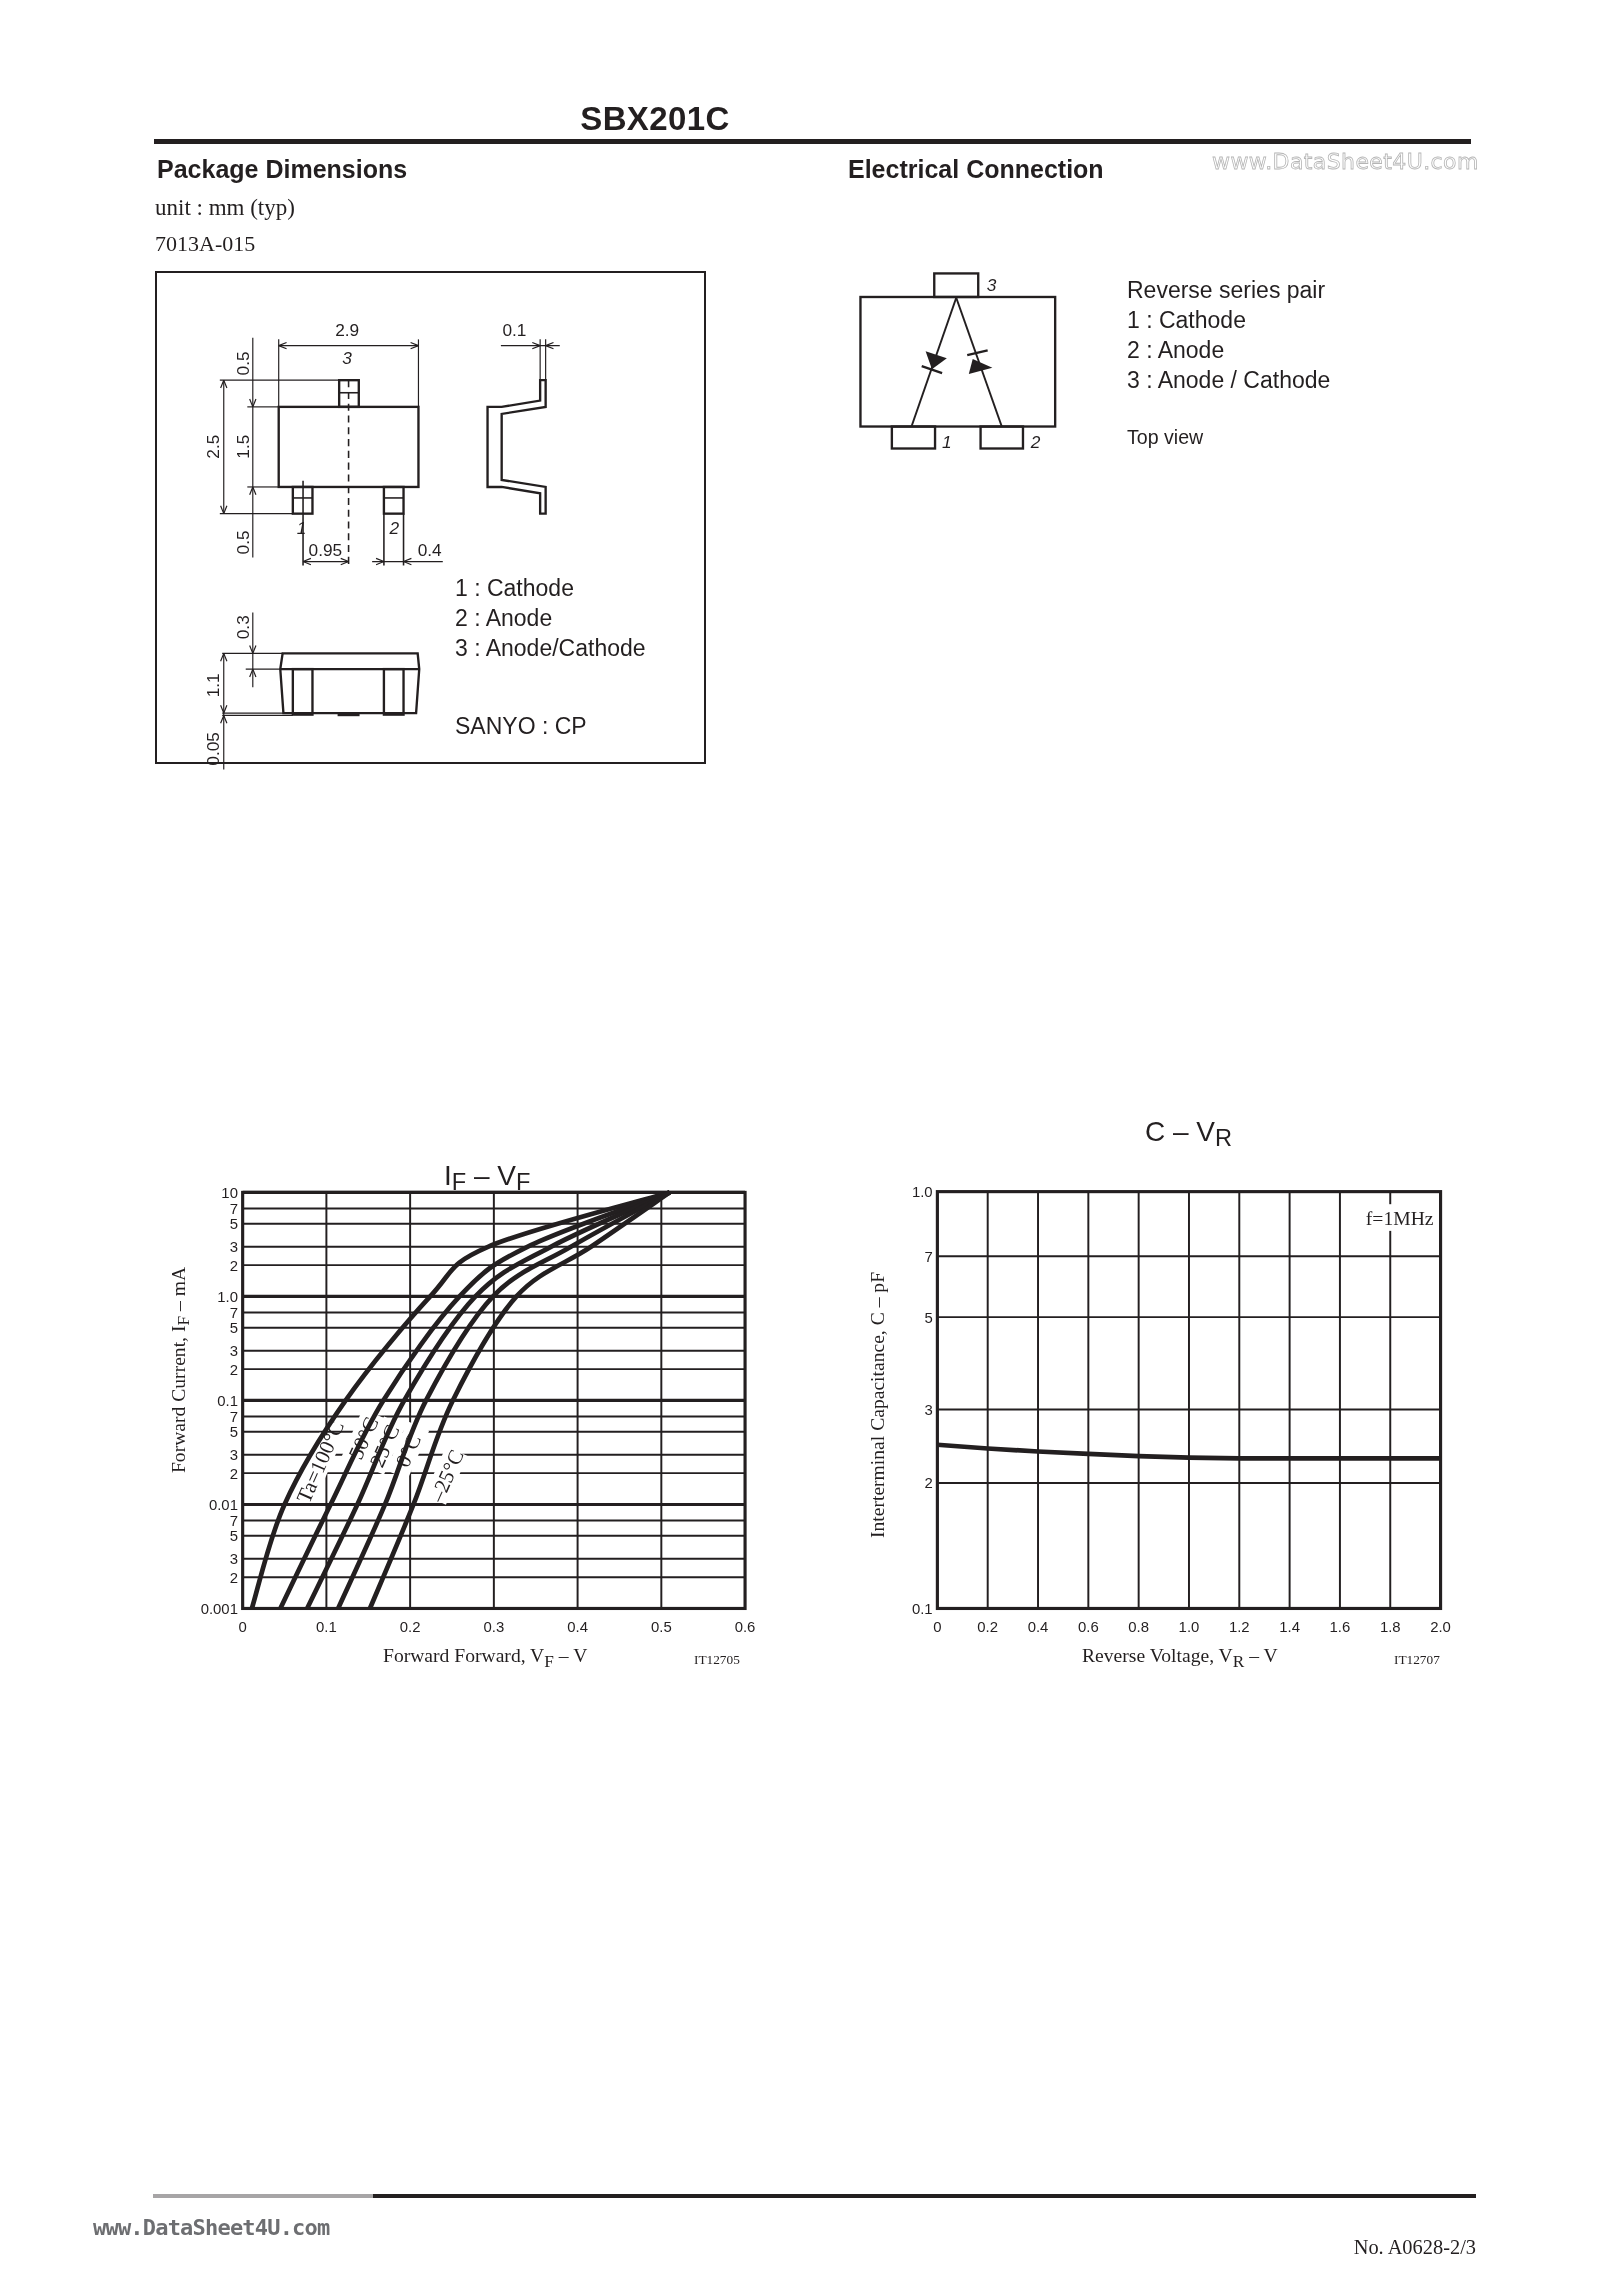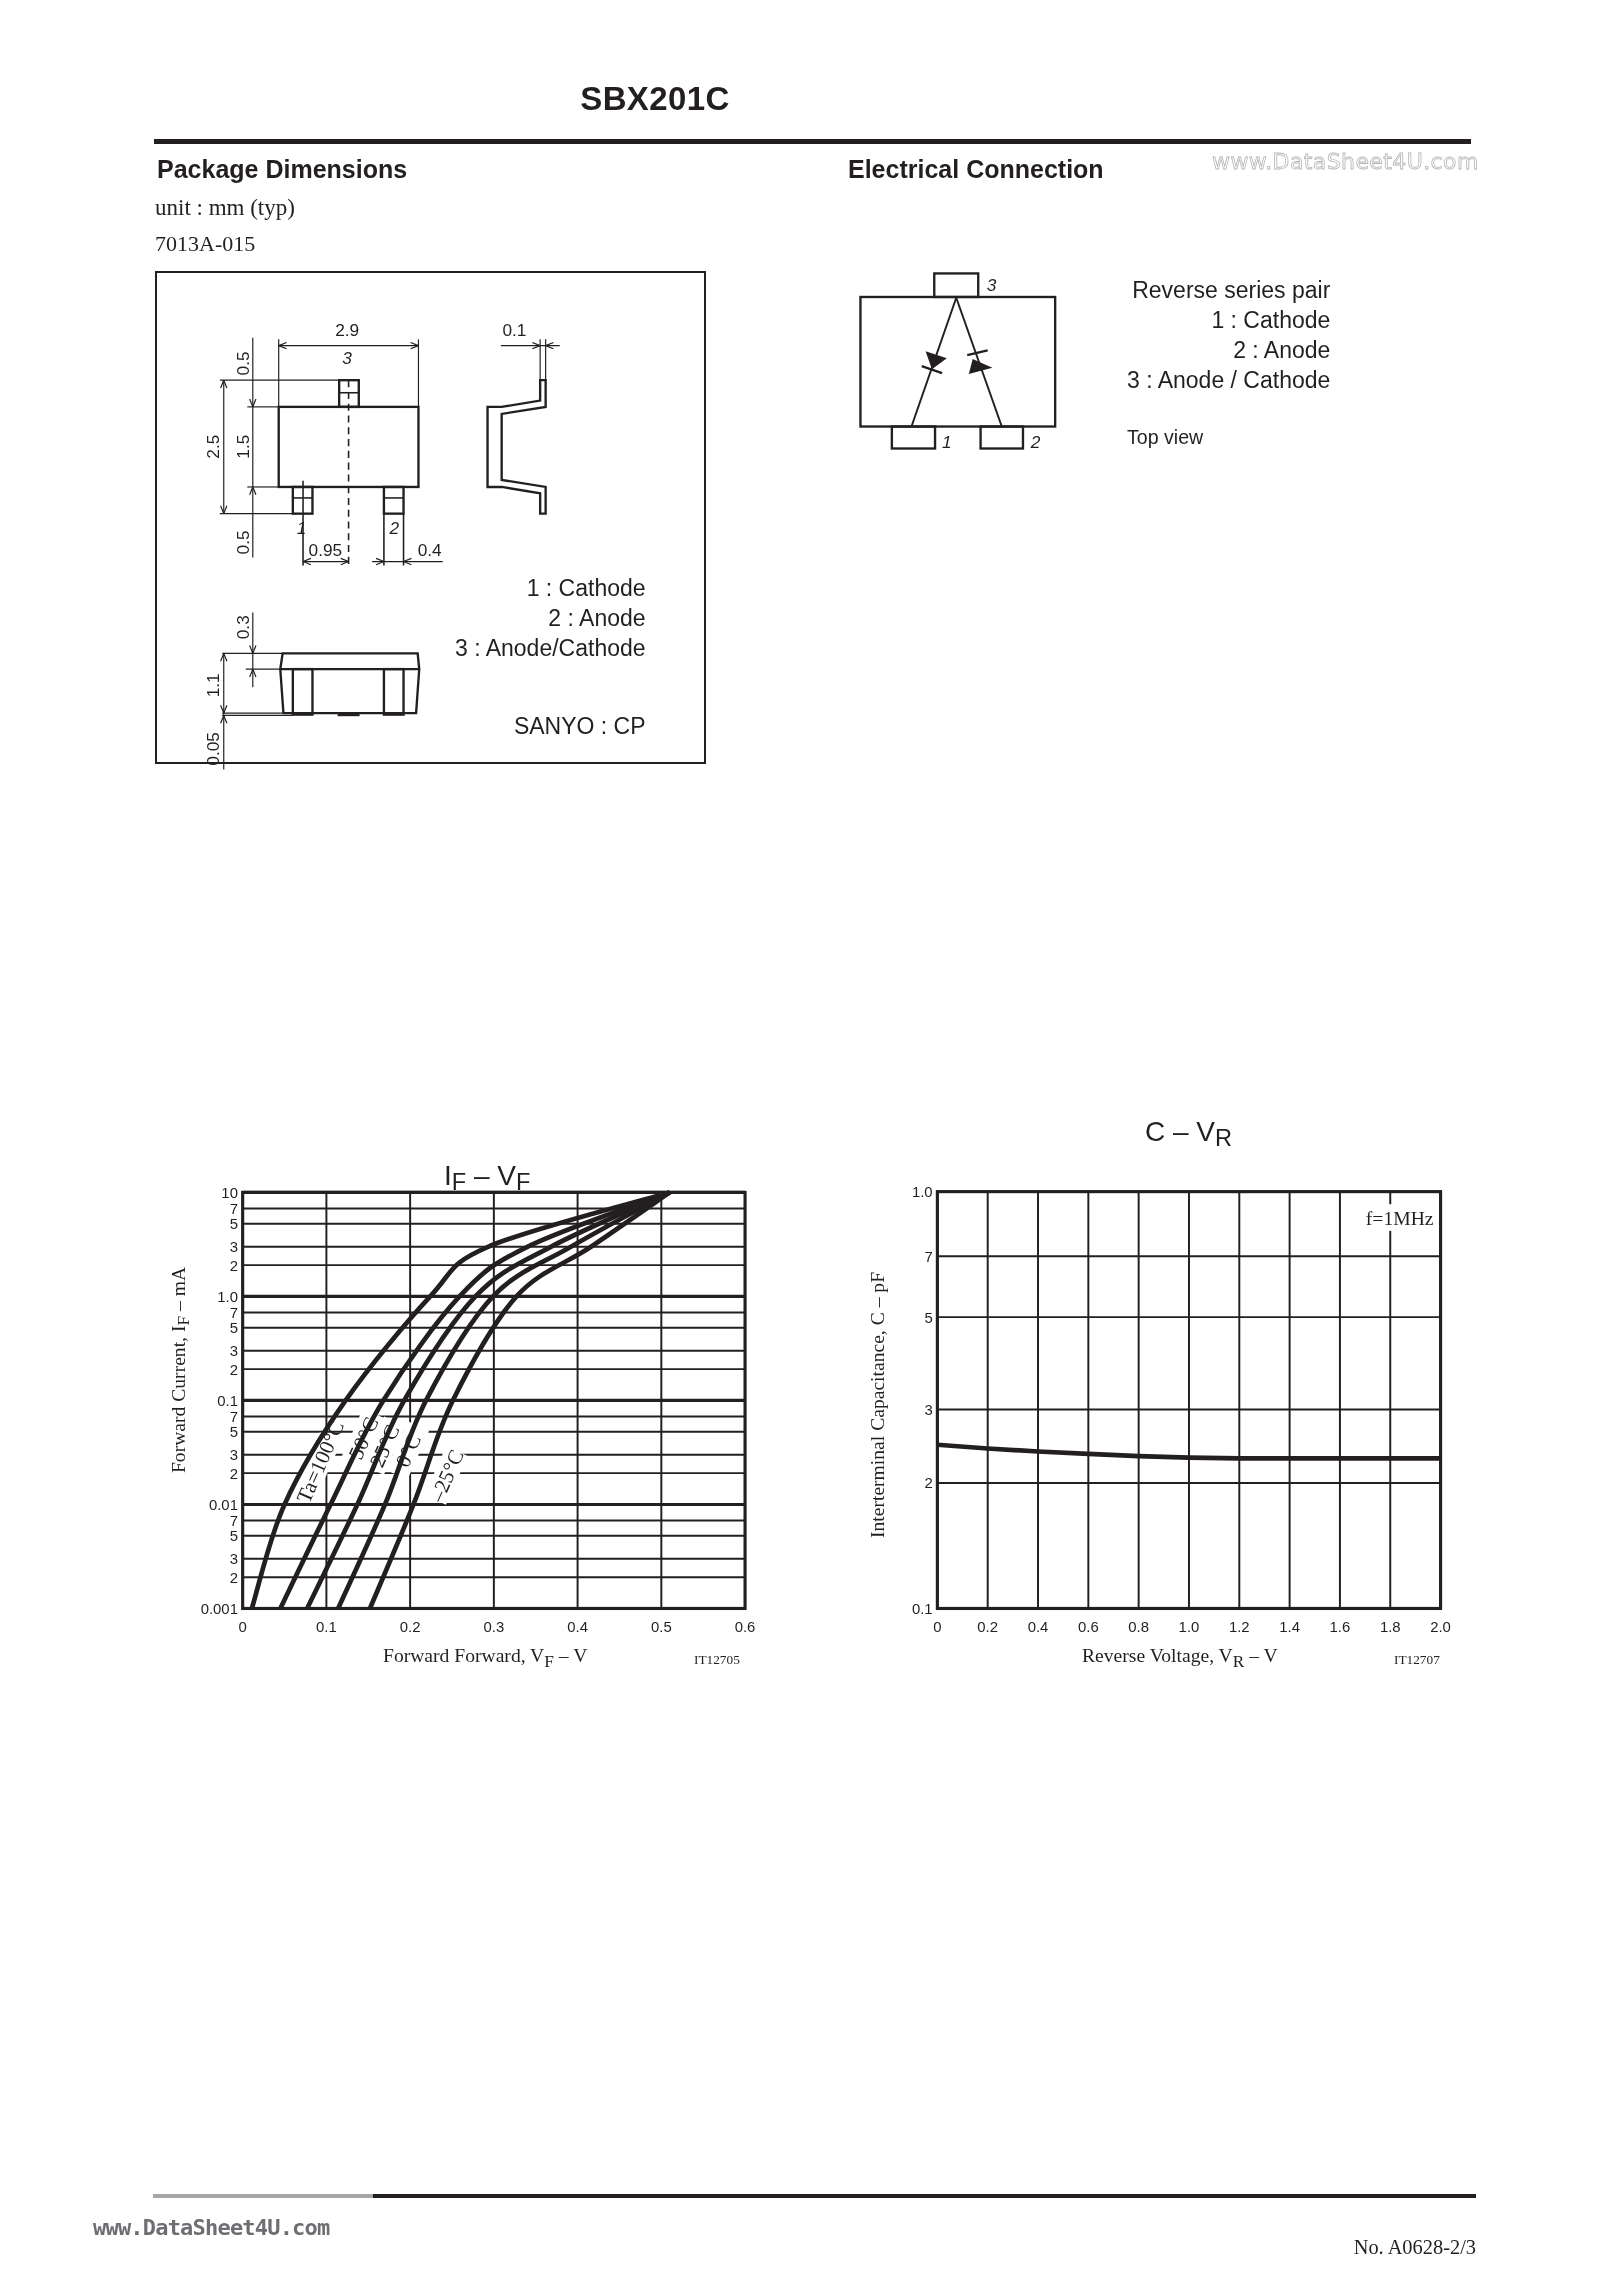--- a/index.html
+++ b/index.html
@@ -1,24 +1,24 @@
 <!DOCTYPE html>
 <html style="font-size:12.6px"><head>
 <meta charset="utf-8">
 <style>
   html, body { margin: 0; padding: 0; background: #ffffff; }
   body { width: 1622px; height: 2295px; position: relative; overflow: hidden; color: #231f20; font-family: "Liberation Sans", sans-serif; }
   .abs { position: absolute; }
-  .title { left: 0; width: 1310px; top: 80px; text-align: center; font-weight: bold; font-size: 33px; letter-spacing: 0.4px; }
+  .title { left: 0; width: 1310px; top: 100px; text-align: center; font-weight: bold; font-size: 33px; letter-spacing: 0.4px; }
   .top-rule { left: 154px; top: 139px; width: 1317px; height: 4.7px; background: #231f20; }
   .h2 { font-weight: bold; font-size: 25px; }
   .serif { font-family: "Liberation Serif", serif; }
   .watermark { font-family: "DejaVu Sans", sans-serif; font-size: 22px; color: #ffffff; -webkit-text-stroke: 0.8px #b5b5b5; letter-spacing: 0.4px; }
   .pkg-box { left: 155px; top: 271px; width: 551px; height: 493px; border: 2.4px solid #231f20; box-sizing: border-box; }
-  .sans-lbl { font-family: "Liberation Sans", sans-serif; font-size: 23px; line-height: 30px; text-align: right; }
+  .sans-lbl { font-family: "Liberation Sans", sans-serif; font-size: 23px; line-height: 30px; }
   .chart-title { font-family: "Liberation Sans", sans-serif; font-size: 28px; }
   .chart-title sub { font-size: 23.6px; vertical-align: -4.7px; }
   .axis-lbl { font-family: "Liberation Serif", serif; font-size: 19.6px; white-space: nowrap; }
   .axis-lbl sub { font-size: 17.3px; vertical-align: -4.7px; }
   .code { font-family: "Liberation Serif", serif; font-size: 13.3px; }
   .footer-rule-gray { left: 153px; top: 2194px; width: 220px; height: 3.9px; background: #a7a5a6; }
   .footer-rule-black { left: 373px; top: 2194px; width: 1103px; height: 3.9px; background: #231f20; }
   .footer-left { left: 93px; top: 2215px; font-family: "DejaVu Sans Mono", monospace; font-weight: bold; font-size: 22px; color: #6d6e71; letter-spacing: -0.8px; }
   .footer-right { right: 146px; top: 2236px; font-family: "Liberation Serif", serif; font-size: 20.4px; }
   svg { position: absolute; overflow: visible; }

